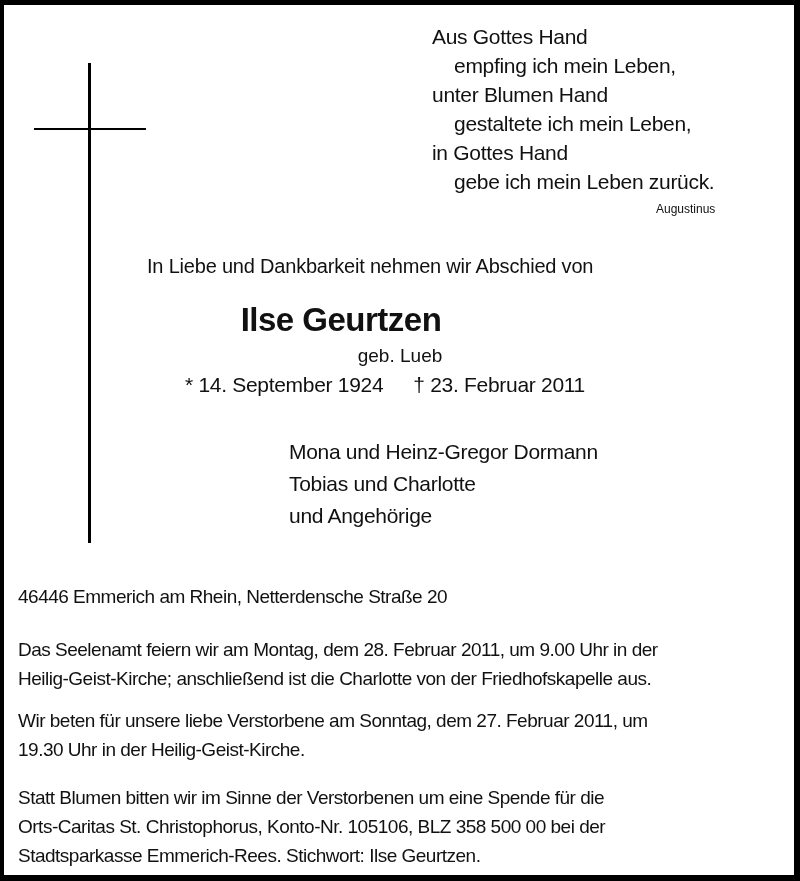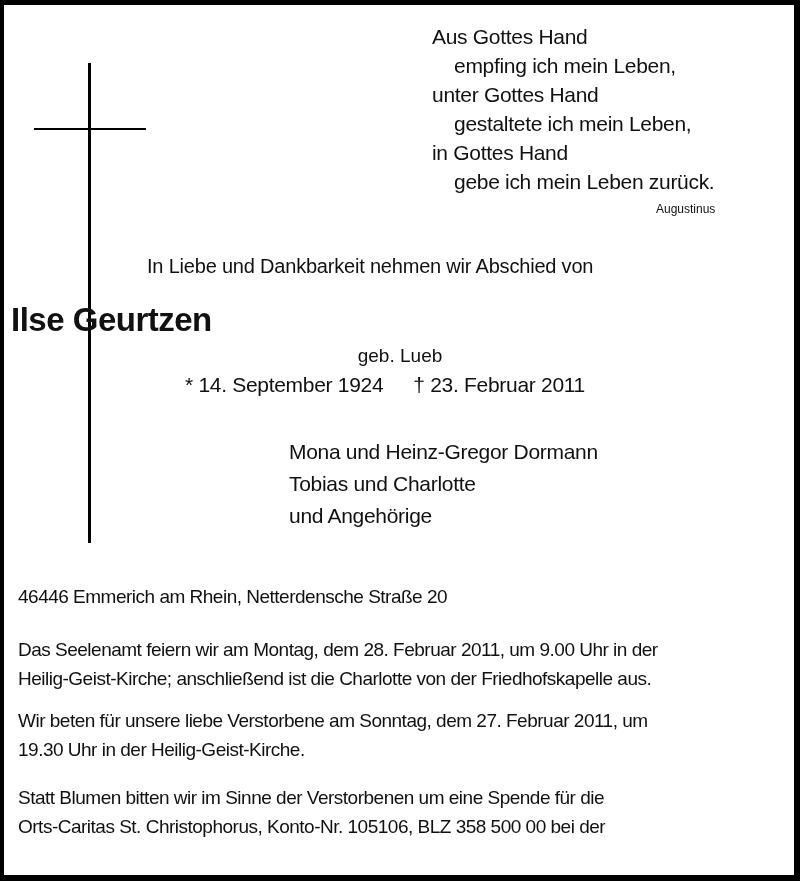--- a/index.html
+++ b/index.html
@@ -13,21 +13,21 @@
   }
   .txt { position: absolute; font-family: Liberation Sans, sans-serif; color: #111; white-space: nowrap; }
   .cross-v { position: absolute; left: 88px; top: 63px; width: 3px; height: 480px; background: #000; }
   .cross-h { position: absolute; left: 34px; top: 128px; width: 112px; height: 2px; background: #000; }
 
   .poem { left: 432px; top: 22px; font-size: 21px; line-height: 29px; letter-spacing: -0.3px; }
   .poem .ind { padding-left: 22px; }
   .poem-author { left: 616px; top: 202px; font-size: 12px; margin-left: 40px; }
 
   .intro { left: 147px; top: 255px; font-size: 20px; letter-spacing: -0.2px; }
-  .name { left: 12px; width: 676px; top: 301px; font-size: 33px; font-weight: bold; letter-spacing: -0.5px; }
+  .name { left: 4px; width: 676px; text-align: center; top: 301px; font-size: 33px; font-weight: bold; letter-spacing: -0.5px; }
   .name-inner { position: relative; left: -1px; }
   .maiden { left: 0; width: 800px; text-align: center; top: 345px; font-size: 19px; }
   .dates { left: 185px; top: 373px; font-size: 21px; letter-spacing: -0.3px; }
   .dates .gap { display: inline-block; width: 30px; }
 
   .family { left: 289px; top: 436px; font-size: 21px; line-height: 32px; letter-spacing: -0.3px; }
 
   .addr { left: 18px; top: 586px; font-size: 19px; letter-spacing: -0.5px; }
   .para { left: 18px; font-size: 19px; line-height: 29px; letter-spacing: -0.5px; }
   .p1 { top: 635px; }
@@ -40,21 +40,21 @@
 <div class="frame"></div>
 
 <div>
   <div class="cross-v"></div>
   <div class="cross-h"></div>
 </div>
 
 <div class="txt poem">
   <div>Aus Gottes Hand</div>
   <div class="ind">empfing ich mein Leben,</div>
-  <div>unter Gottes Hand</div>
+  <div>unter Blumen Hand</div>
   <div class="ind">gestaltete ich mein Leben,</div>
   <div>in Gottes Hand</div>
   <div class="ind">gebe ich mein Leben zurück.</div>
 </div>
 <div class="txt poem-author">Augustinus</div>
 
 <div class="txt intro">In Liebe und Dankbarkeit nehmen wir Abschied von</div>
 <div class="txt name"><span class="name-inner">Ilse Geurtzen</span></div>
 <div class="txt maiden">geb. Lueb</div>
 <div class="txt dates">
@@ -73,13 +73,14 @@
   <div>Das Seelenamt feiern wir am Montag, dem 28. Februar 2011, um 9.00 Uhr in der</div>
   <div>Heilig-Geist-Kirche; anschließend ist die Charlotte von der Friedhofskapelle aus.</div>
 </div>
 <div class="txt para p2">
   <div>Wir beten für unsere liebe Verstorbene am Sonntag, dem 27. Februar 2011, um</div>
   <div>19.30 Uhr in der Heilig-Geist-Kirche.</div>
 </div>
 <div class="txt para p3">
   <div>Statt Blumen bitten wir im Sinne der Verstorbenen um eine Spende für die</div>
   <div>Orts-Caritas St. Christophorus, Konto-Nr. 105106, BLZ 358 500 00 bei der</div>
+  <div>Stadtsparkasse Emmerich-Rees. Stichwort: Ilse Geurtzen.</div>
 </div>
 
 </body></html>

